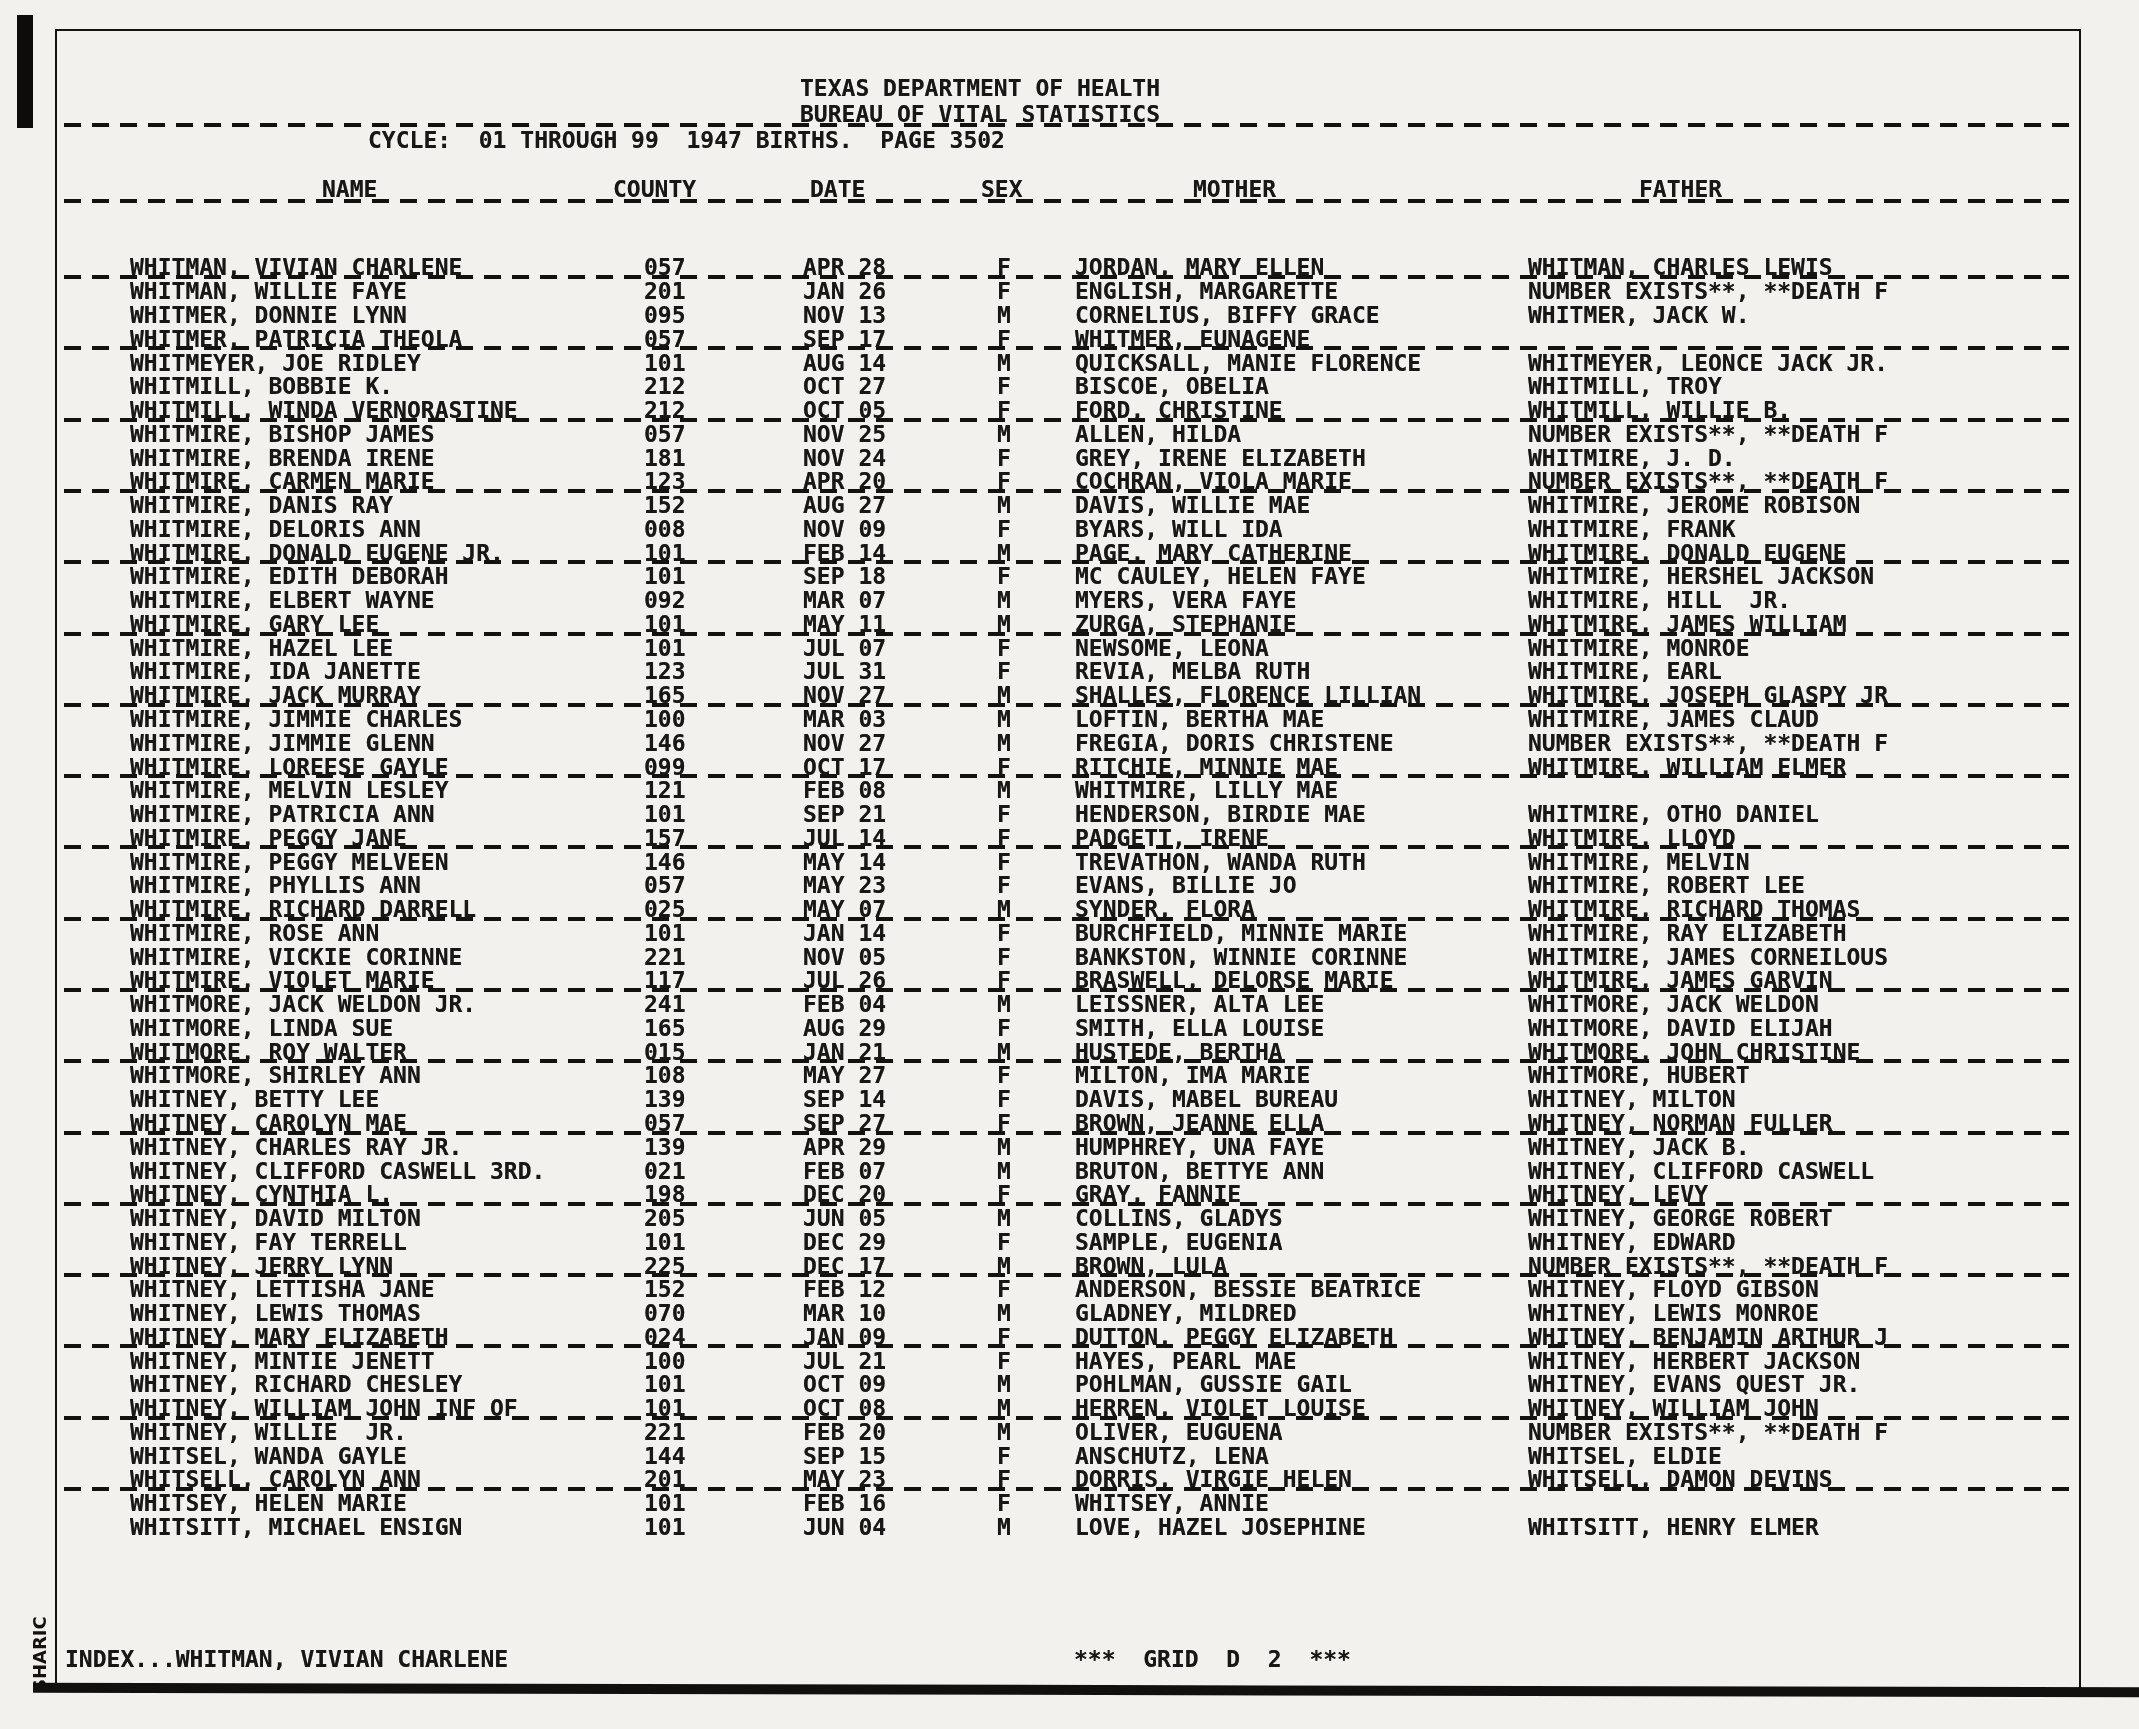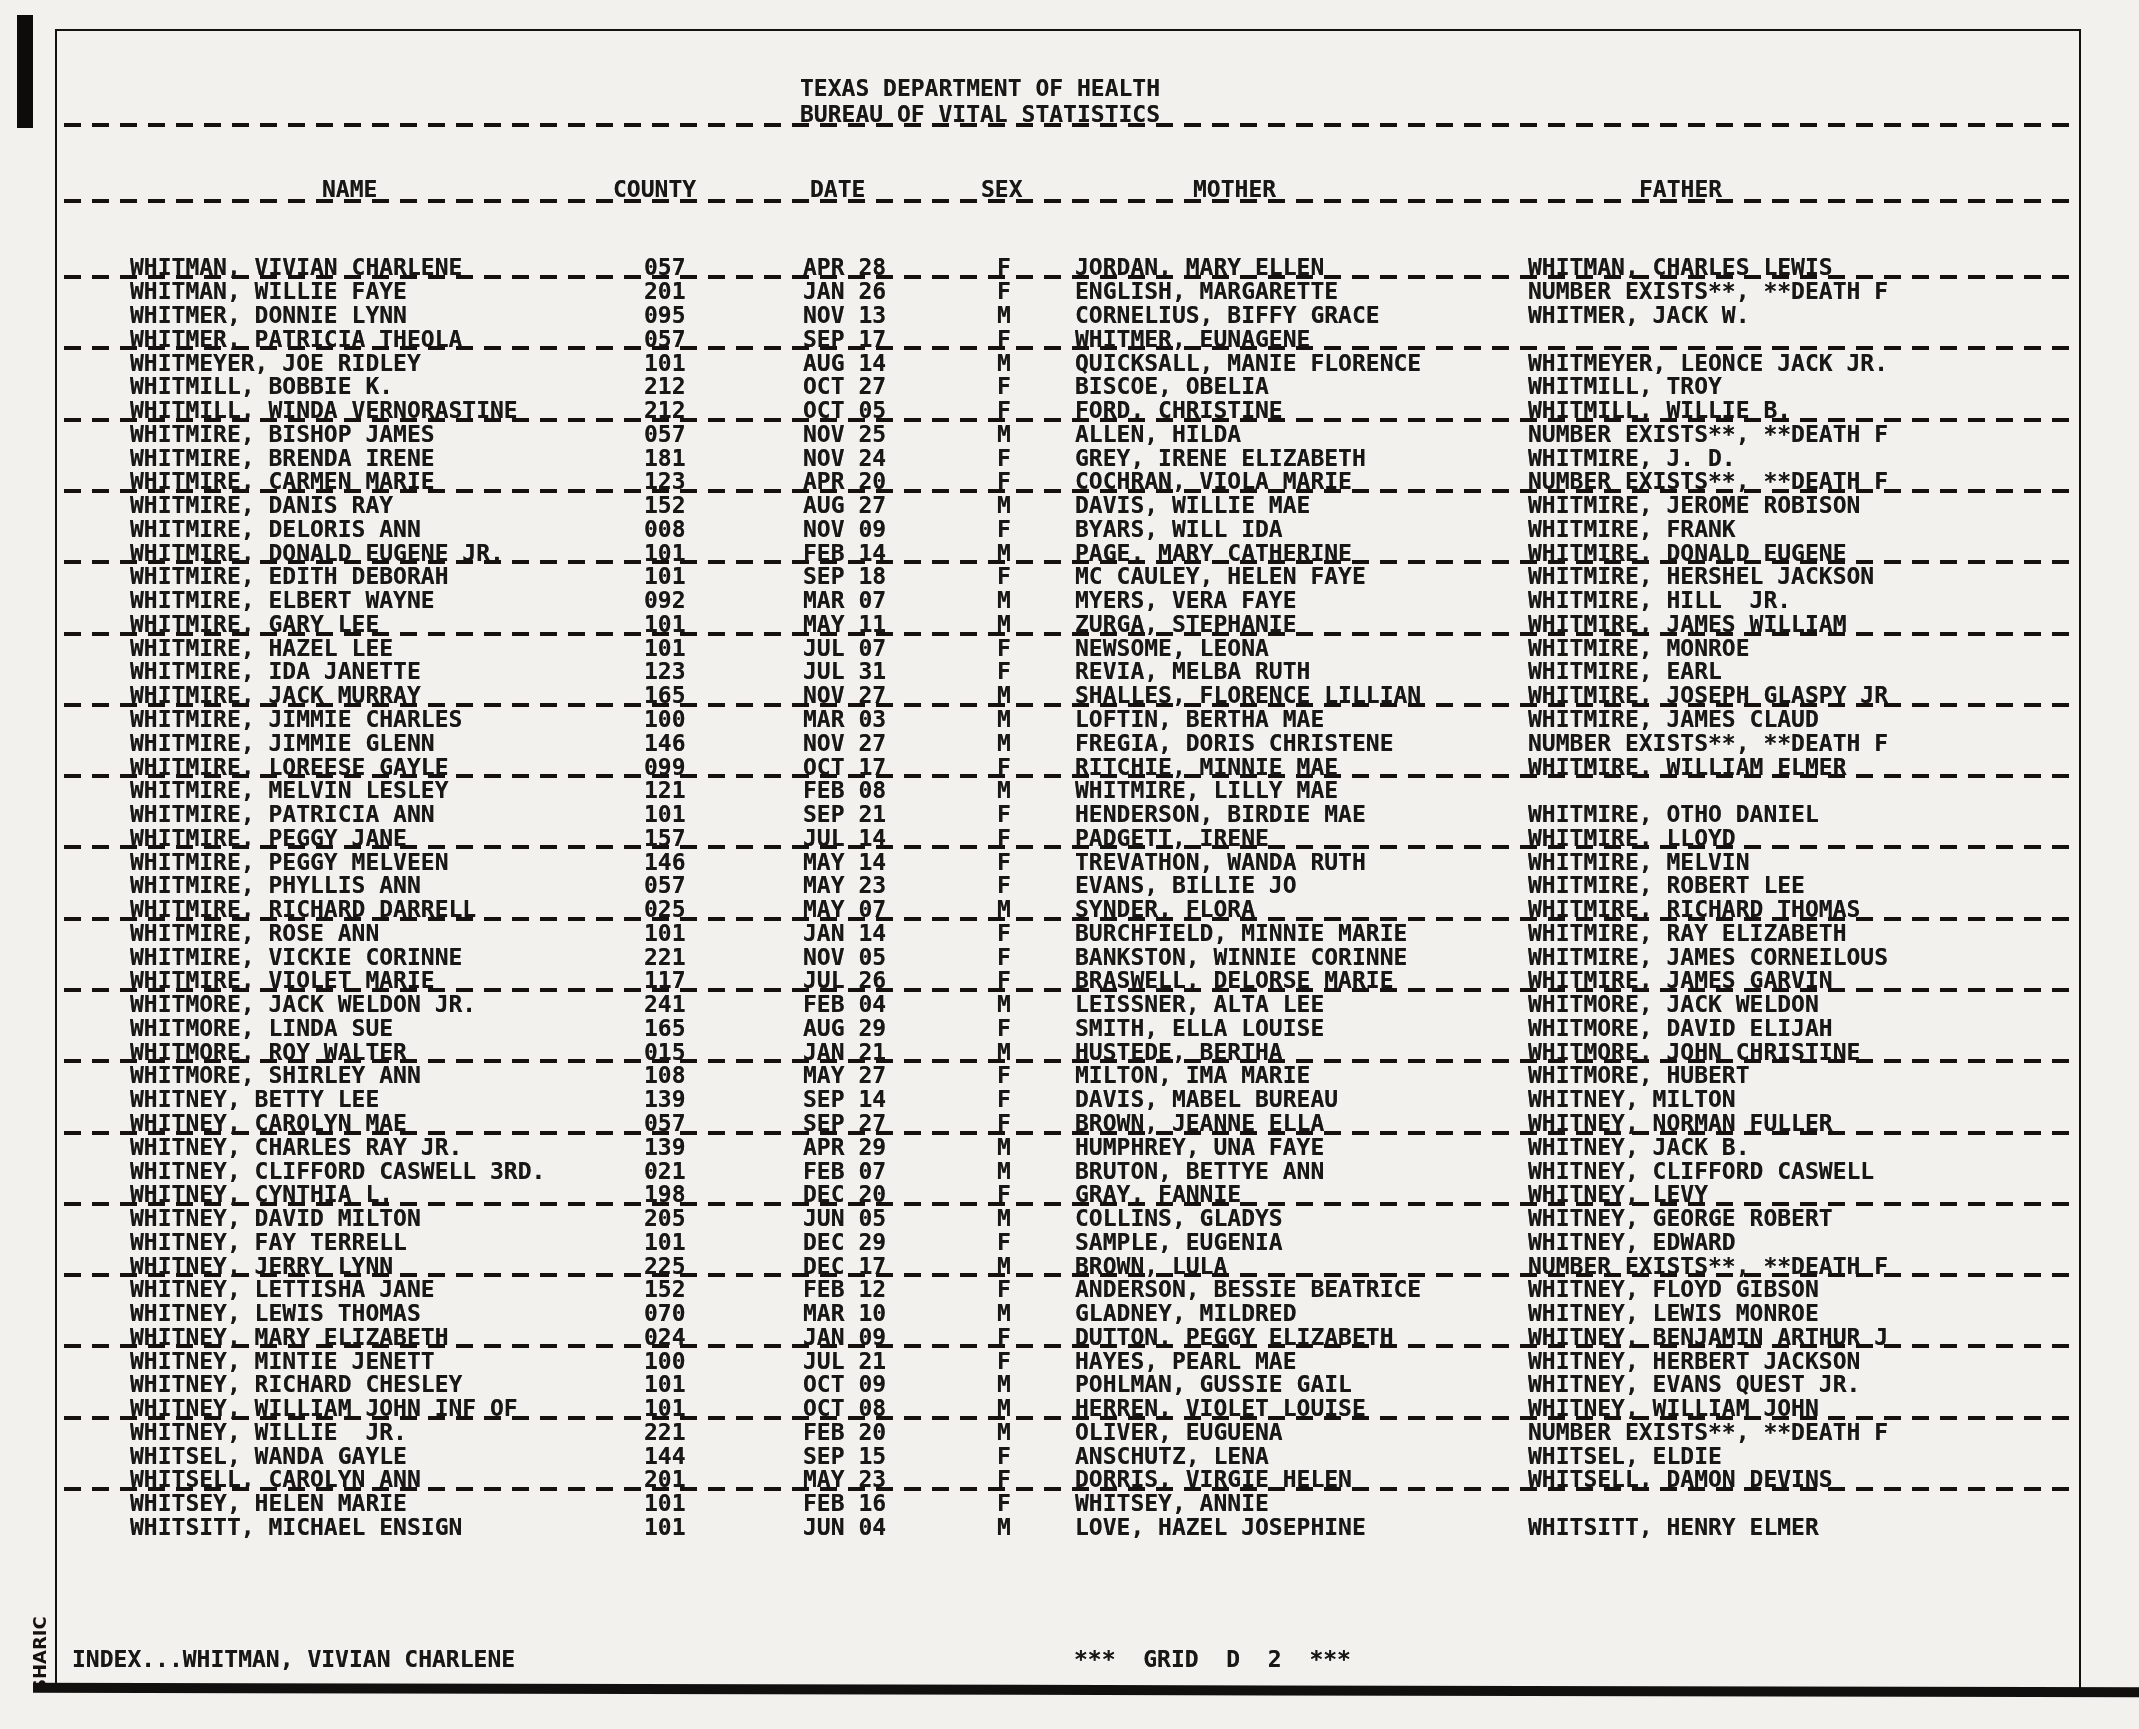--- a/index.html
+++ b/index.html
@@ -64,20 +64,21 @@
 <body>
 
 <div class="paper">
 
   <div class="corner-bar"></div>
   <div class="frame"></div>
 
   <div class="txt" style="left:800px;top:76px;">TEXAS DEPARTMENT OF HEALTH</div>
   <div class="txt" style="left:800px;top:102px;">BUREAU OF VITAL STATISTICS</div>
   <div class="dash-rule" style="top:123px;"></div>
+  <div class="txt" style="left:368px;top:128px;">CYCLE:  01 THROUGH 99  1947 BIRTHS.  PAGE 3502</div>
 
   <div class="txt" style="left:322px;top:177px;">NAME</div>
   <div class="txt" style="left:613px;top:177px;">COUNTY</div>
   <div class="txt" style="left:810px;top:177px;">DATE</div>
   <div class="txt" style="left:981px;top:177px;">SEX</div>
   <div class="txt" style="left:1193px;top:177px;">MOTHER</div>
   <div class="txt" style="left:1639px;top:177px;">FATHER</div>
   <div class="dash-rule" style="top:199px;"></div>
 
   <div>
@@ -528,20 +529,20 @@
       <div class="row" style="top: 1515px;">
         <span class="cell c-name">WHITSITT, MICHAEL ENSIGN</span>
         <span class="cell c-county">101</span>
         <span class="cell c-date">JUN 04</span>
         <span class="cell c-sex">M</span>
         <span class="cell c-mother">LOVE, HAZEL JOSEPHINE</span>
         <span class="cell c-father">WHITSITT, HENRY ELMER</span>
       </div>
     </div>
 
-  <div class="txt" style="left:72px;top:1647px;">INDEX...WHITMAN, VIVIAN CHARLENE</div>
+  <div class="txt" style="left:65px;top:1647px;">INDEX...WHITMAN, VIVIAN CHARLENE</div>
   <div class="txt" style="left:1074px;top:1647px;">***  GRID  D  2  ***</div>
 
   <div class="margin-stamp">SHARIC</div>
   <div class="bottom-bar"></div>
 
 </div>
 
 
 </body></html>

